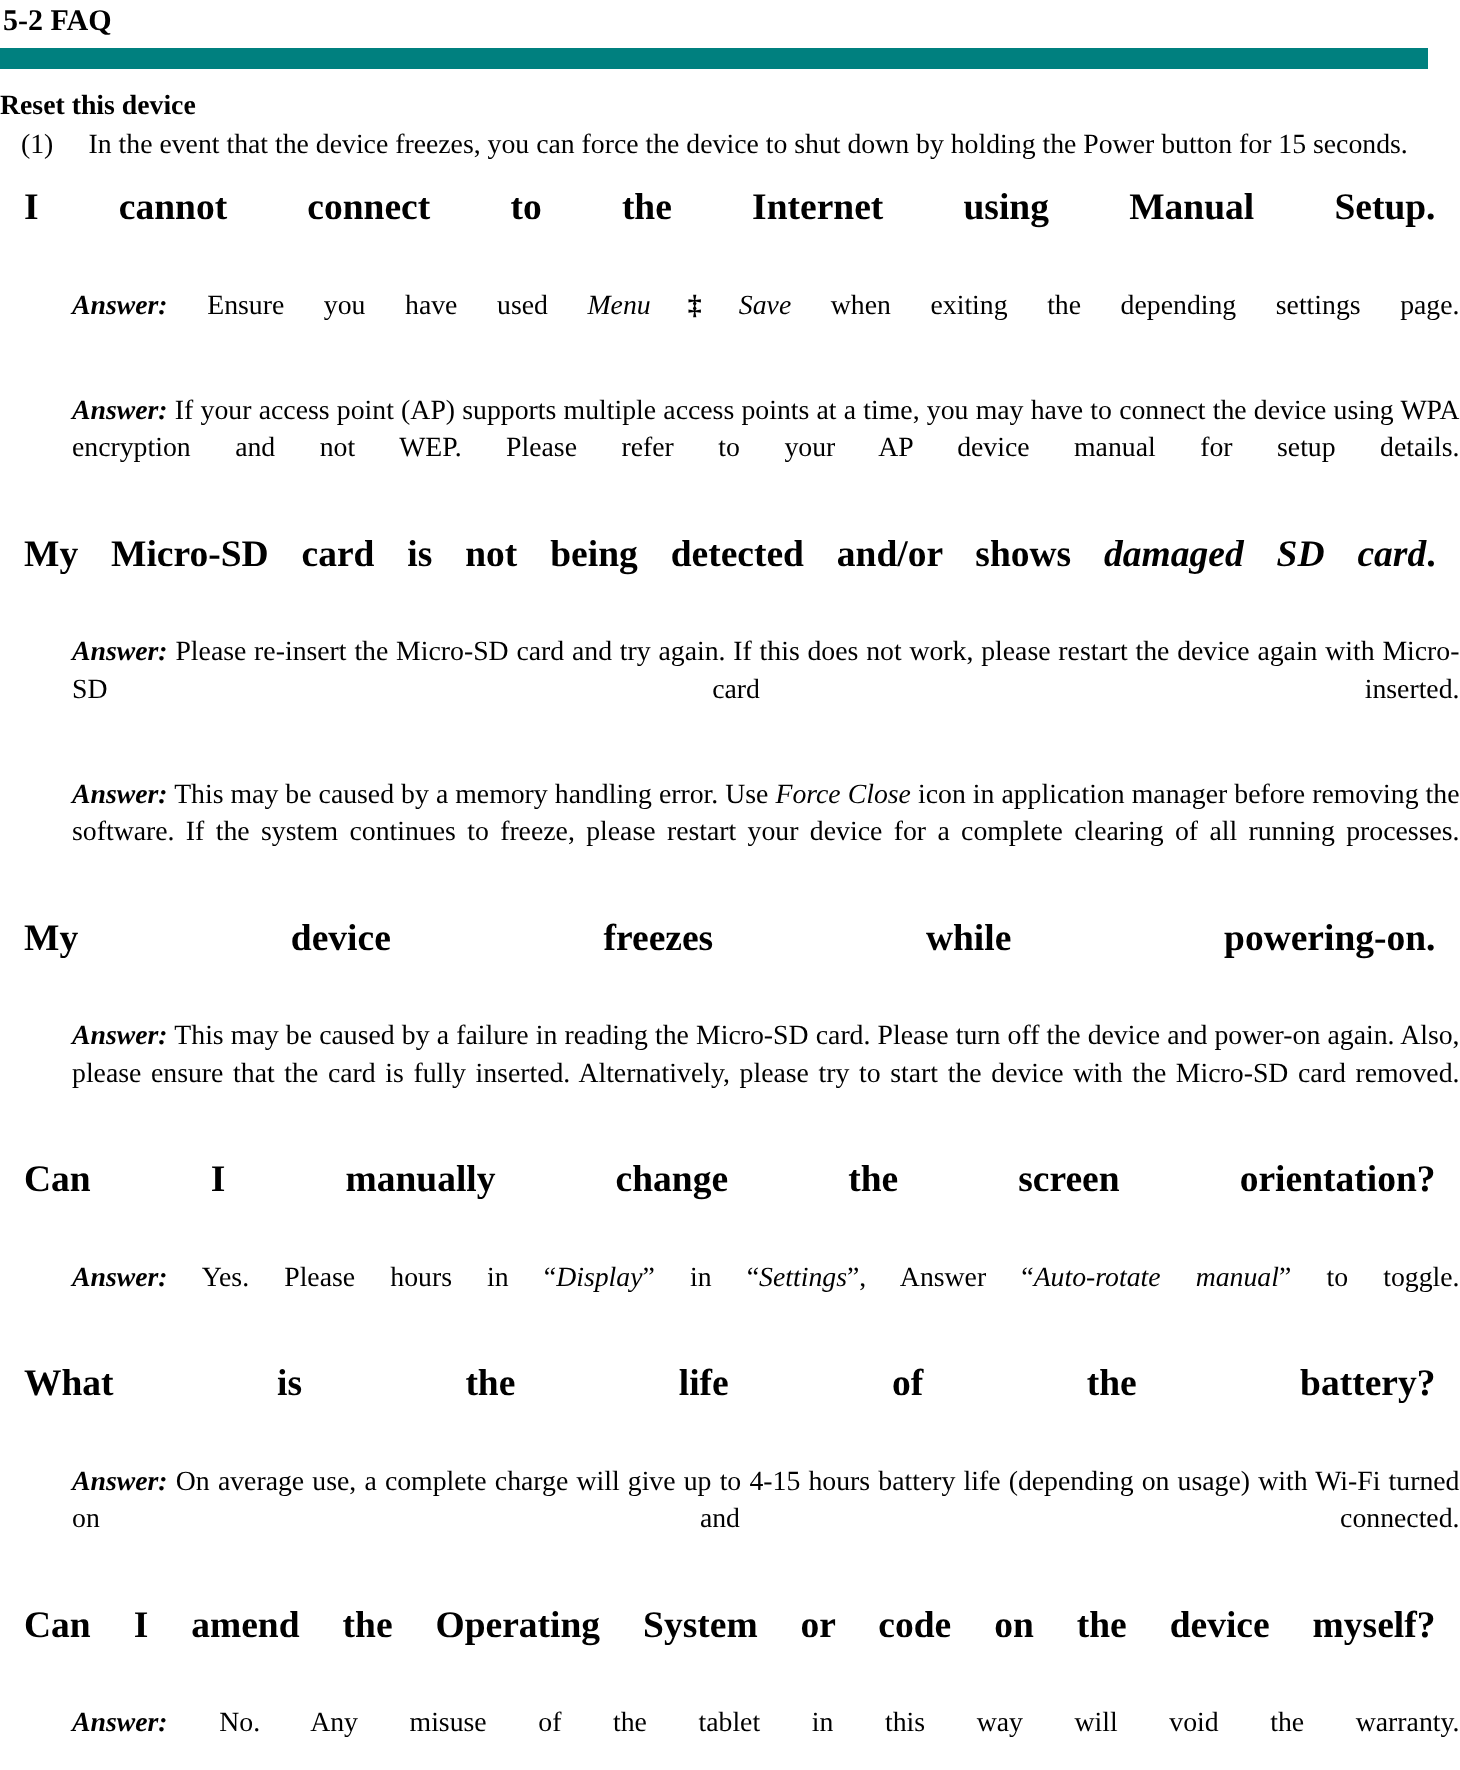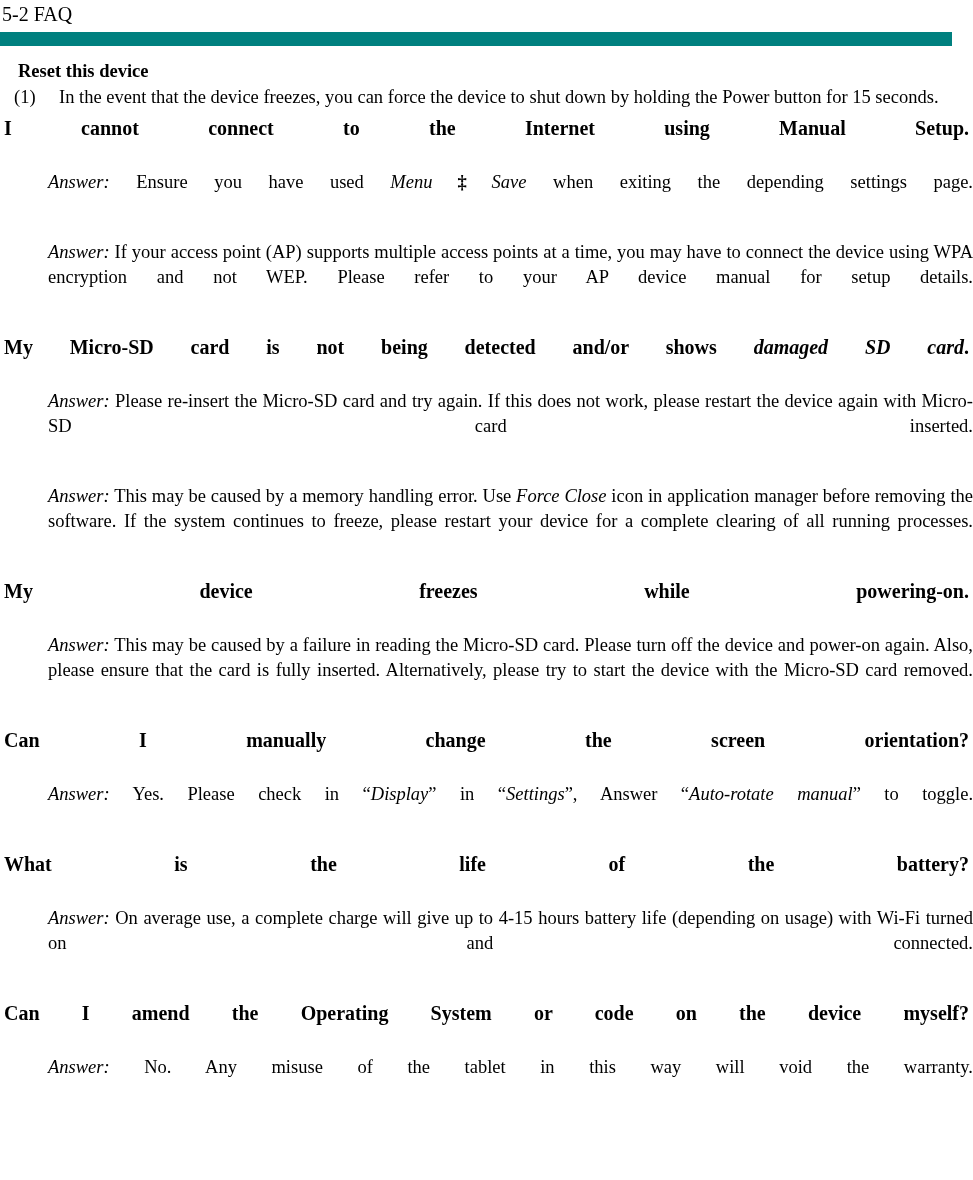--- a/index.html
+++ b/index.html
@@ -19,21 +19,21 @@
     position: relative;
     width: 973px;
     height: 1180px;
     box-sizing: border-box;
     padding: 0;
   }
 
   
   .page-title {
     font-size: 20px;
-    font-weight: normal;
+    font-weight: bold;
     line-height: 26px;
     margin: 1px 0 0 2px;
     letter-spacing: 0px;
   }
 
   
   .teal-rule {
     width: 952px;
     height: 14px;
     margin: 5px 0 0 0;
@@ -47,21 +47,20 @@
   }
 
   
   .reset-block {
     margin-bottom: 6px;
   }
   .reset-heading {
     font-weight: bold;
     font-size: 18.5px;
     line-height: 26px;
-    margin-left: 18px;
   }
   .numbered-item {
     position: relative;
     margin-left: 14px;
     padding-left: 52px;
     line-height: 26px;
     font-size: 18.5px;
   }
   .numbered-item .num {
     position: absolute;
@@ -76,37 +75,37 @@
   .numbered-item .cont b { font-weight: normal; }
 
   
   .faq {
     margin-top: 20px;
   }
   .faq:first-child { margin-top: 0; }
 
   .q {
     font-weight: bold;
-    font-size: 20px;
+    font-size: 25px;
     line-height: 25px;
     text-align: justify;
     text-justify: inter-word;
-    margin: 4px;
+    margin: 16px;
   }
   .q i { font-style: italic; }
 
   .a {
     font-size: 18.5px;
     line-height: 25px;
     margin: 0 0 0 48px;
     text-align: justify;
     text-justify: inter-word;
   }
   .a .lbl {
-    font-weight: normal;
+    font-weight: bold;
     font-style: italic;
   }
   .a i { font-style: italic; }
   .a .arrow {
     font-weight: bold;
     font-style: normal;
     padding: 0 3px;
   }
 
   
@@ -151,21 +150,21 @@
         </div>
         <div class="faq">
           <div class="a"><span class="lbl">Answer:</span><span> This may be caused by a memory handling error.  Use </span><i>Force Close</i><span> icon in application manager before removing the software.  If the system continues to freeze, please restart your device for a complete clearing of all running processes.</span></div>
         </div>
         <div class="faq">
           <div class="q">My device freezes while powering-on.</div>
           <div class="a"><span class="lbl">Answer:</span><span> This may be caused by a failure in reading the Micro-SD card.  Please turn off the device and power-on again. Also, please ensure that the card is fully inserted.  Alternatively, please try to start the device with the Micro-SD card removed.</span></div>
         </div>
         <div class="faq">
           <div class="q">Can I manually change the screen orientation?</div>
-          <div class="a"><span class="lbl">Answer:</span><span> Yes. Please check in “</span><i>Display</i><span>” in “</span><i>Settings</i><span>”, Answer “</span><i>Auto-rotate manual</i><span>” to toggle.</span></div>
+          <div class="a"><span class="lbl">Answer:</span><span> Yes. Please hours in “</span><i>Display</i><span>” in “</span><i>Settings</i><span>”, Answer “</span><i>Auto-rotate manual</i><span>” to toggle.</span></div>
         </div>
         <div class="faq">
           <div class="q">What is the life of the battery?</div>
           <div class="a"><span class="lbl">Answer:</span><span> On average use, a complete charge will give up to 4-15 hours battery life (depending on usage) with Wi-Fi turned on and connected.</span></div>
         </div>
         <div class="faq">
           <div class="q">Can I amend the Operating System or code on the device myself?</div>
           <div class="a"><span class="lbl">Answer:</span><span> No.  Any misuse of the tablet in this way will void the warranty.</span></div>
         </div>
       </div>

